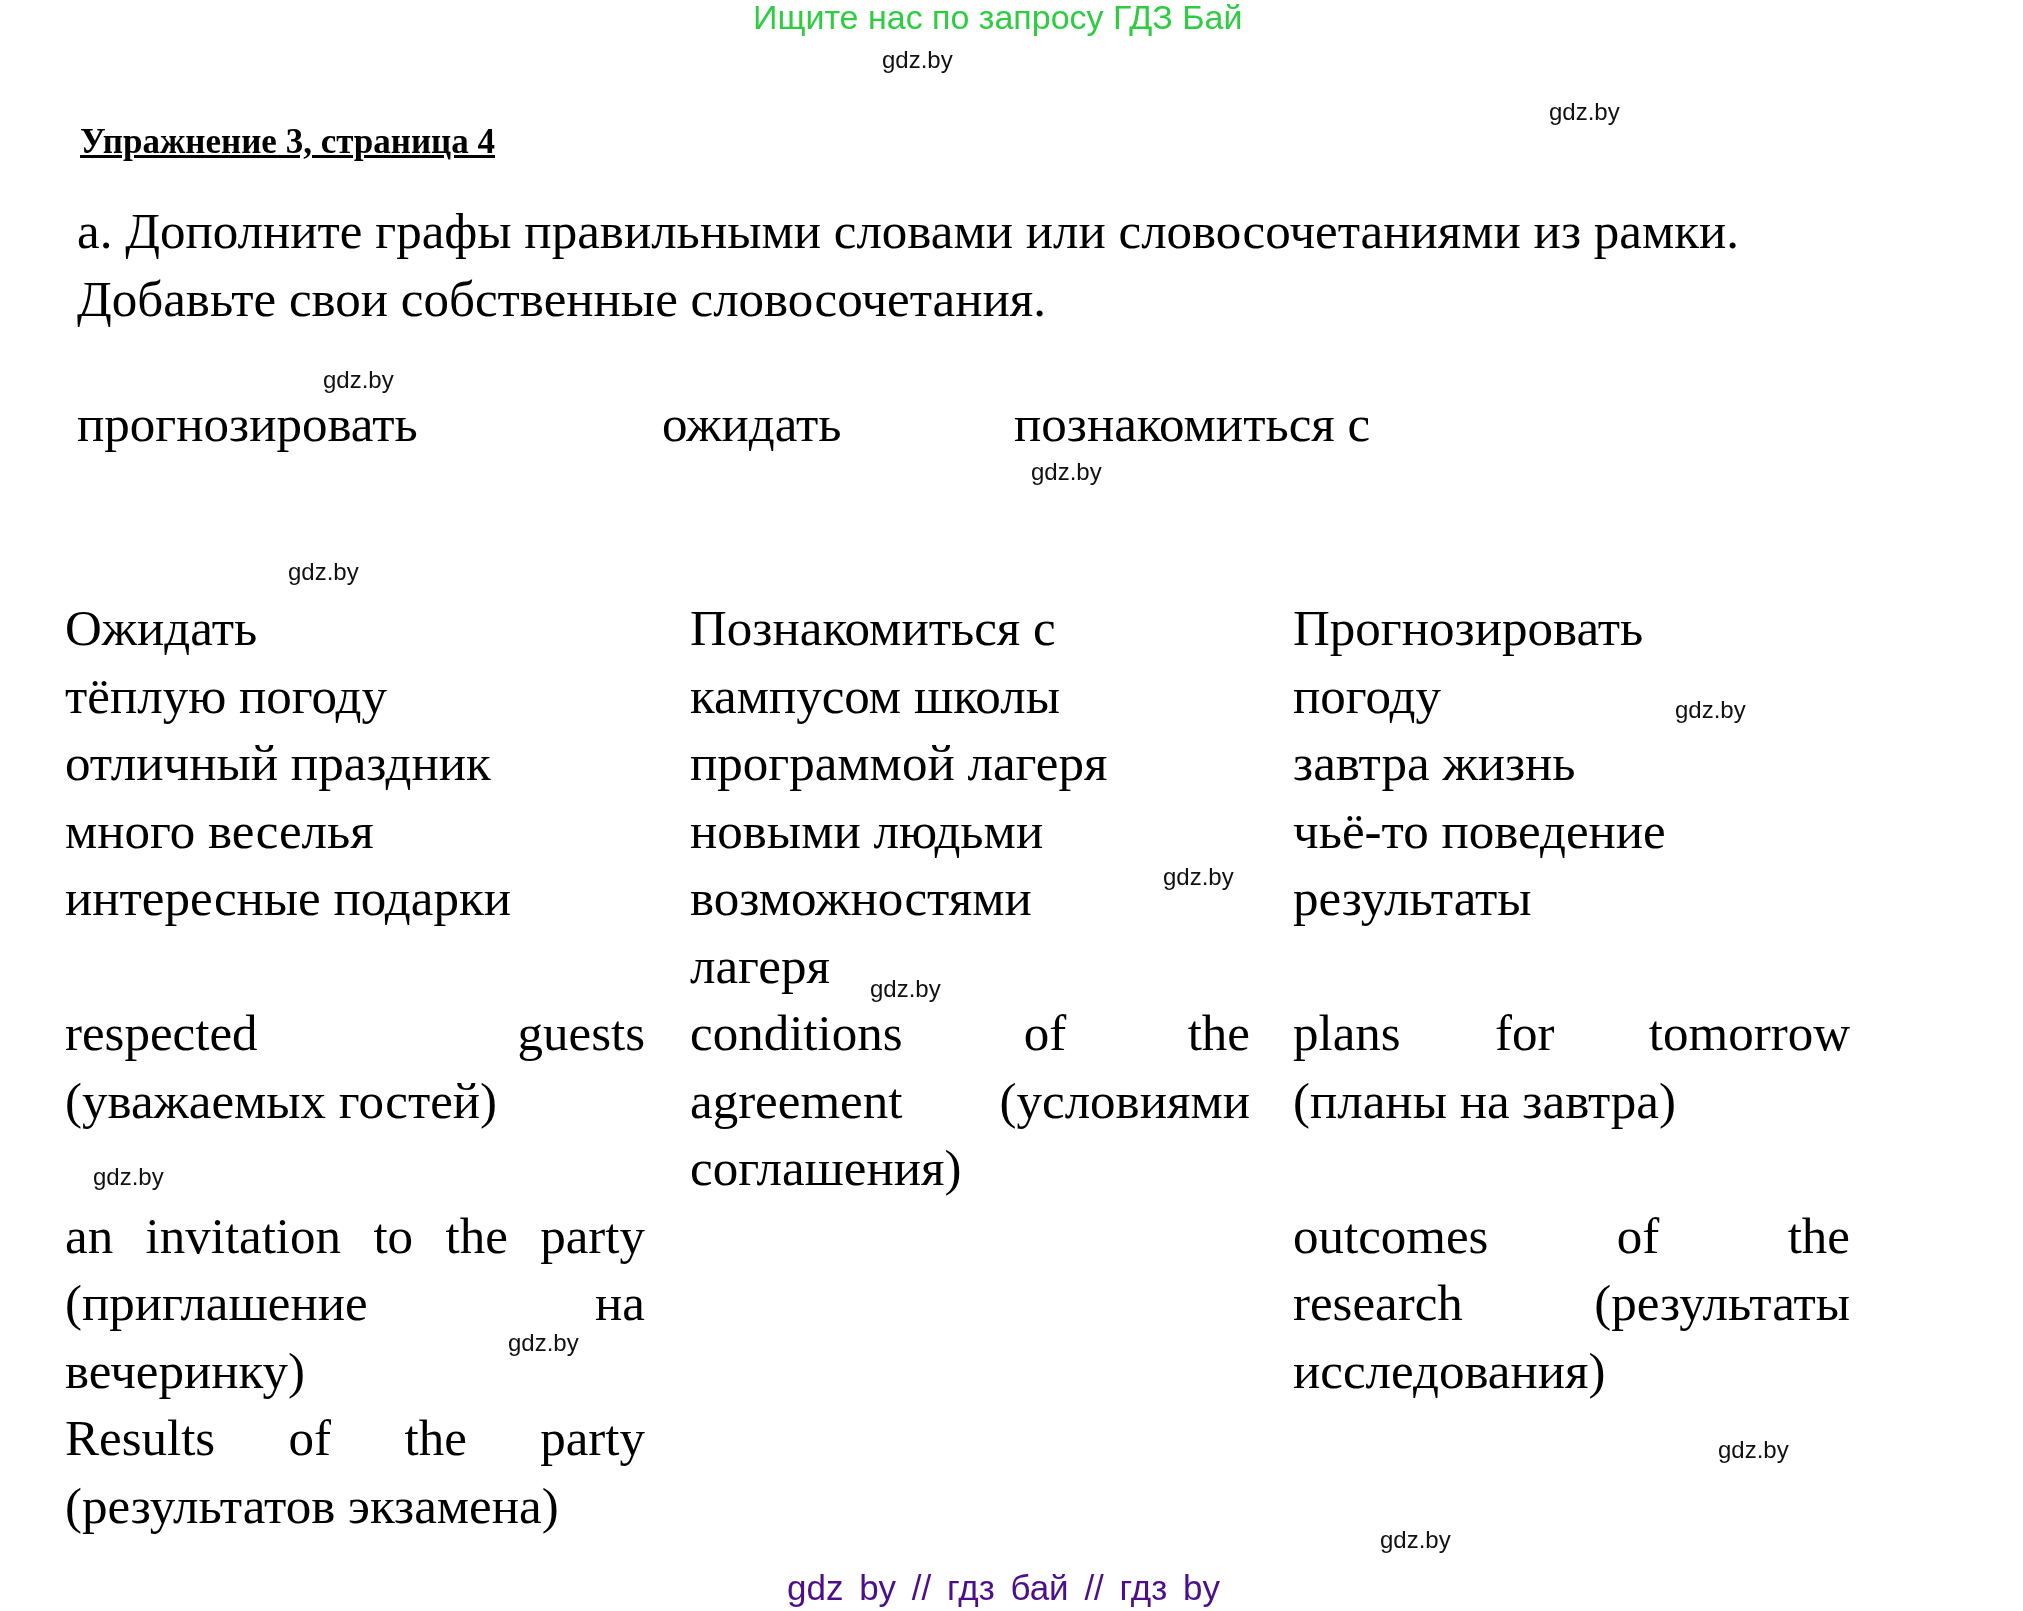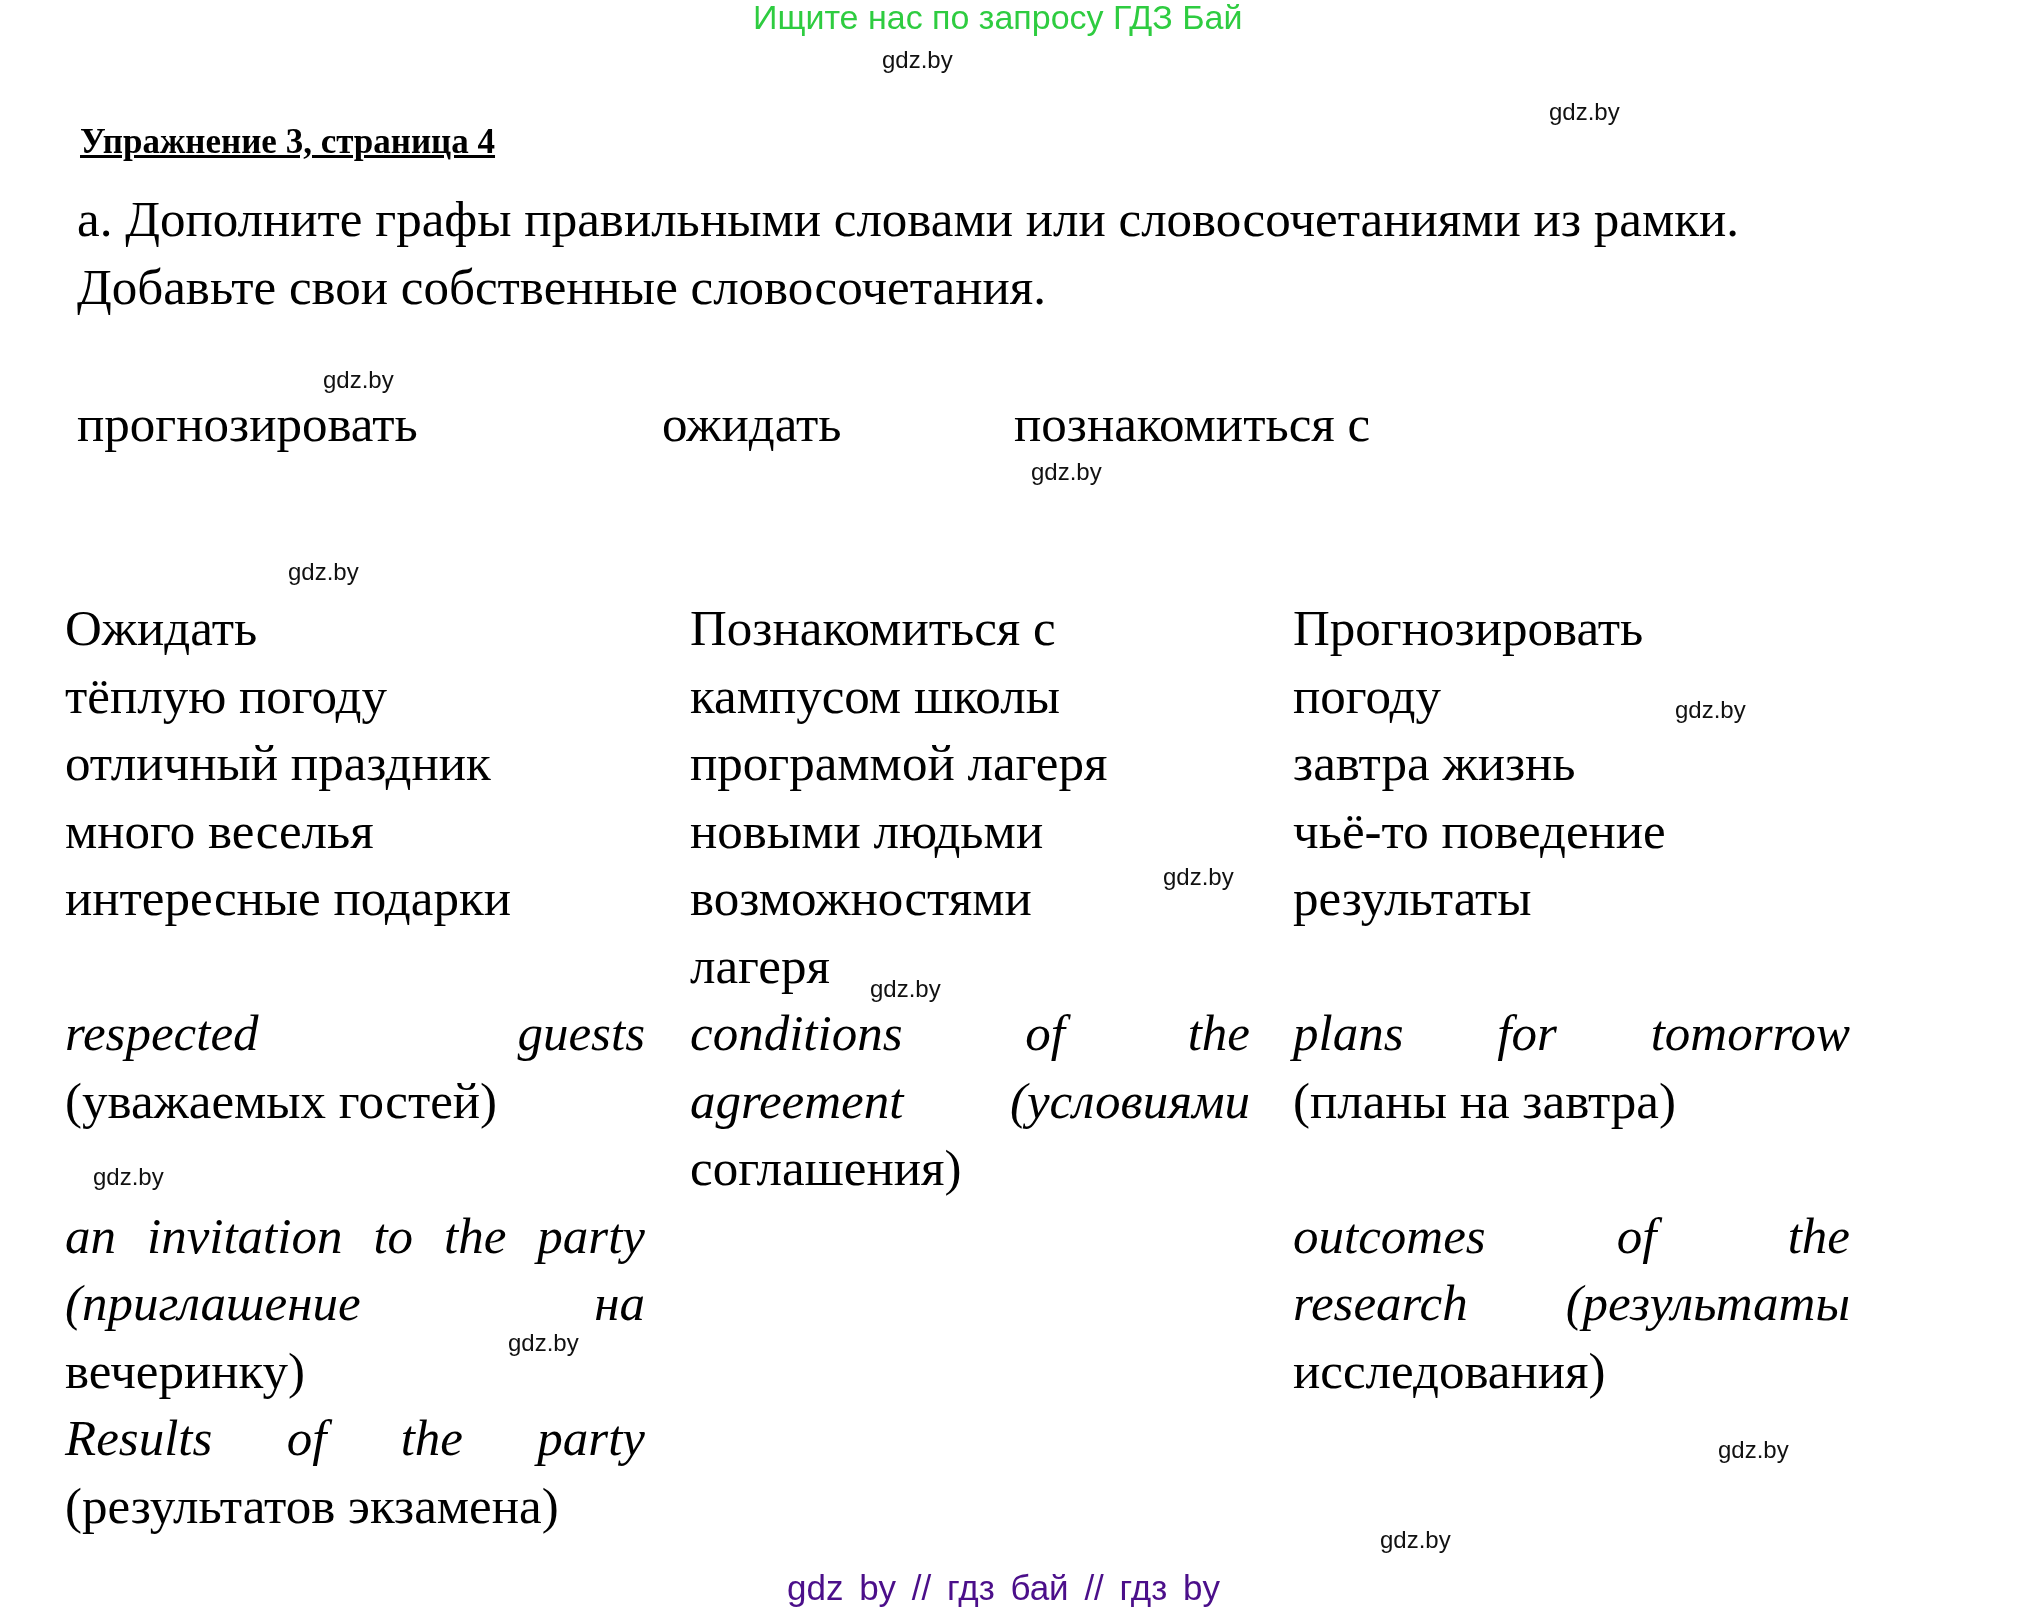--- a/index.html
+++ b/index.html
@@ -1,25 +1,25 @@
 <!DOCTYPE html>
 <html><head>
 <meta charset="utf-8">
 <style>
   html, body { margin:0; padding:0; }
   body { width:2023px; height:1611px; background:#ffffff; position:relative; overflow:hidden; font-family:"Liberation Serif", serif; color:#000; }
   .abs { position:absolute; white-space:nowrap; }
   .banner { left:753px; top:-2px; font-family:"Liberation Sans", sans-serif; font-size:34px; color:#2ecc40; }
   .wm { font-family:"Liberation Sans", sans-serif; font-size:24px; color:#111; }
   .title { left:80px; top:122px; font-size:35px; font-weight:bold;text-decoration:underline; }
-  .instr { left:77px; font-size:51px; }
+  .instr { left:77px; font-size:51px;margin-top:12px; }
   .word { top:395px; font-size:51px; }
   .col { position:absolute; top:595px; font-size:51px; line-height:67.5px; }
   .col div { white-space:nowrap; }
-  .just { text-align:justify; text-align-last:justify;font-style:italic; }
+  .just { text-align:justify; text-align-last:justify; }
   .footer { left:787px; top:1568px; font-family:"Liberation Sans", sans-serif; font-size:35px; color:#4b0f8a; word-spacing:6px; }
 </style>
 </head>
 <body>
 
 <div class="abs banner">Ищите нас по запросу ГДЗ Бай</div>
 
 <div class="abs wm" style="left:882px;top:46px;">gdz.by</div>
 <div class="abs wm" style="left:1549px;top:98px;">gdz.by</div>
 <div class="abs wm" style="left:323px;top:366px;">gdz.by</div>

